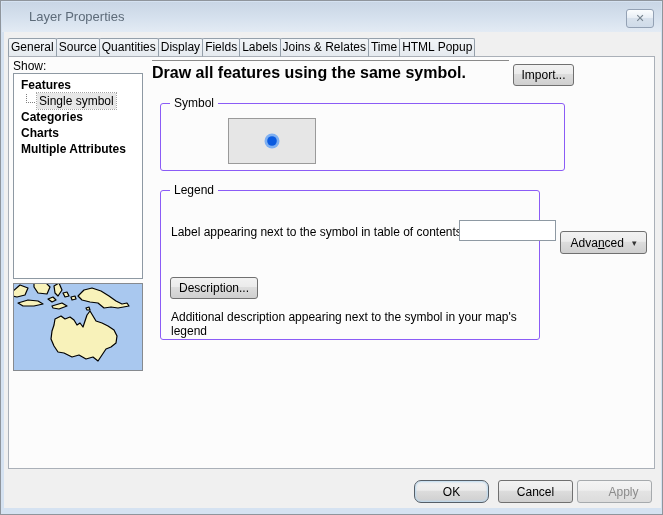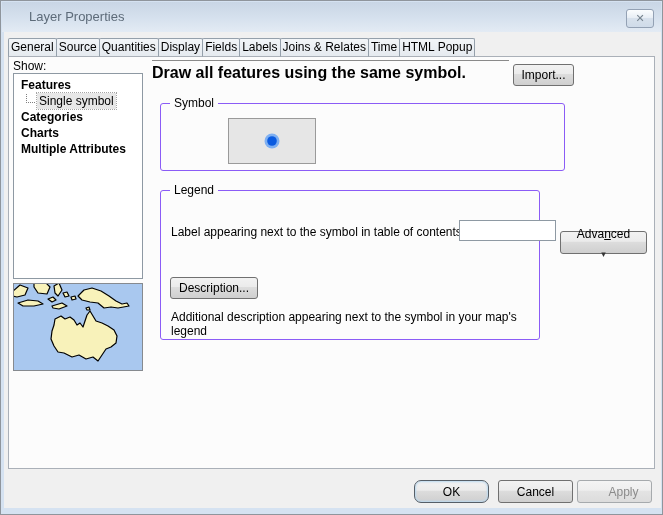--- a/index.html
+++ b/index.html
@@ -59,21 +59,21 @@
 
   
   .btn{position:absolute;box-sizing:border-box;border:1px solid #707070;border-radius:3px;
     background:linear-gradient(180deg,#f2f2f2 0%,#ebebeb 45%,#dddddd 46%,#cfcfcf 100%);
     font-family:inherit;font-size:12px;text-align:center;cursor:default;
     display:flex;align-items:center;justify-content:center;}
   .btn-default{border-color:#565f68;box-shadow:inset 0 0 2px 1px #bcd9ef;border-radius:7px;}
   .btn-disabled{border-color:#a6aaad;color:#8b8b8b;
     background:linear-gradient(180deg,#f4f4f4 0%,#eeeeee 45%,#e4e4e4 46%,#dcdcdc 100%);padding-left:18px;}
   .btn-import{left:513px;top:64px;width:61px;height:22px;}
-  .btn-advanced{left:399px;top:127px;width:87px;height:23px;gap:8px;flex-direction:column;}
+  .btn-advanced{left:399px;top:127px;width:87px;height:23px;gap:8px;}
   .btn-advanced .arrow{font-size:9px;color:#333;}
   .u{text-decoration:underline;}
 
   .legend-caption{position:absolute;left:10px;top:34px;}
   .legend-input{position:absolute;left:298px;top:29px;width:97px;height:21px;box-sizing:border-box;
     border:1px solid #8e99a3;background:#fff;font-family:inherit;font-size:12px;padding:0 3px;}
   .btn-desc{left:170px;top:277px;width:88px;height:22px;}
   .legend-note{position:absolute;left:10px;top:119px;}
 
   .btn-ok{left:414px;top:480px;width:75px;height:23px;}

